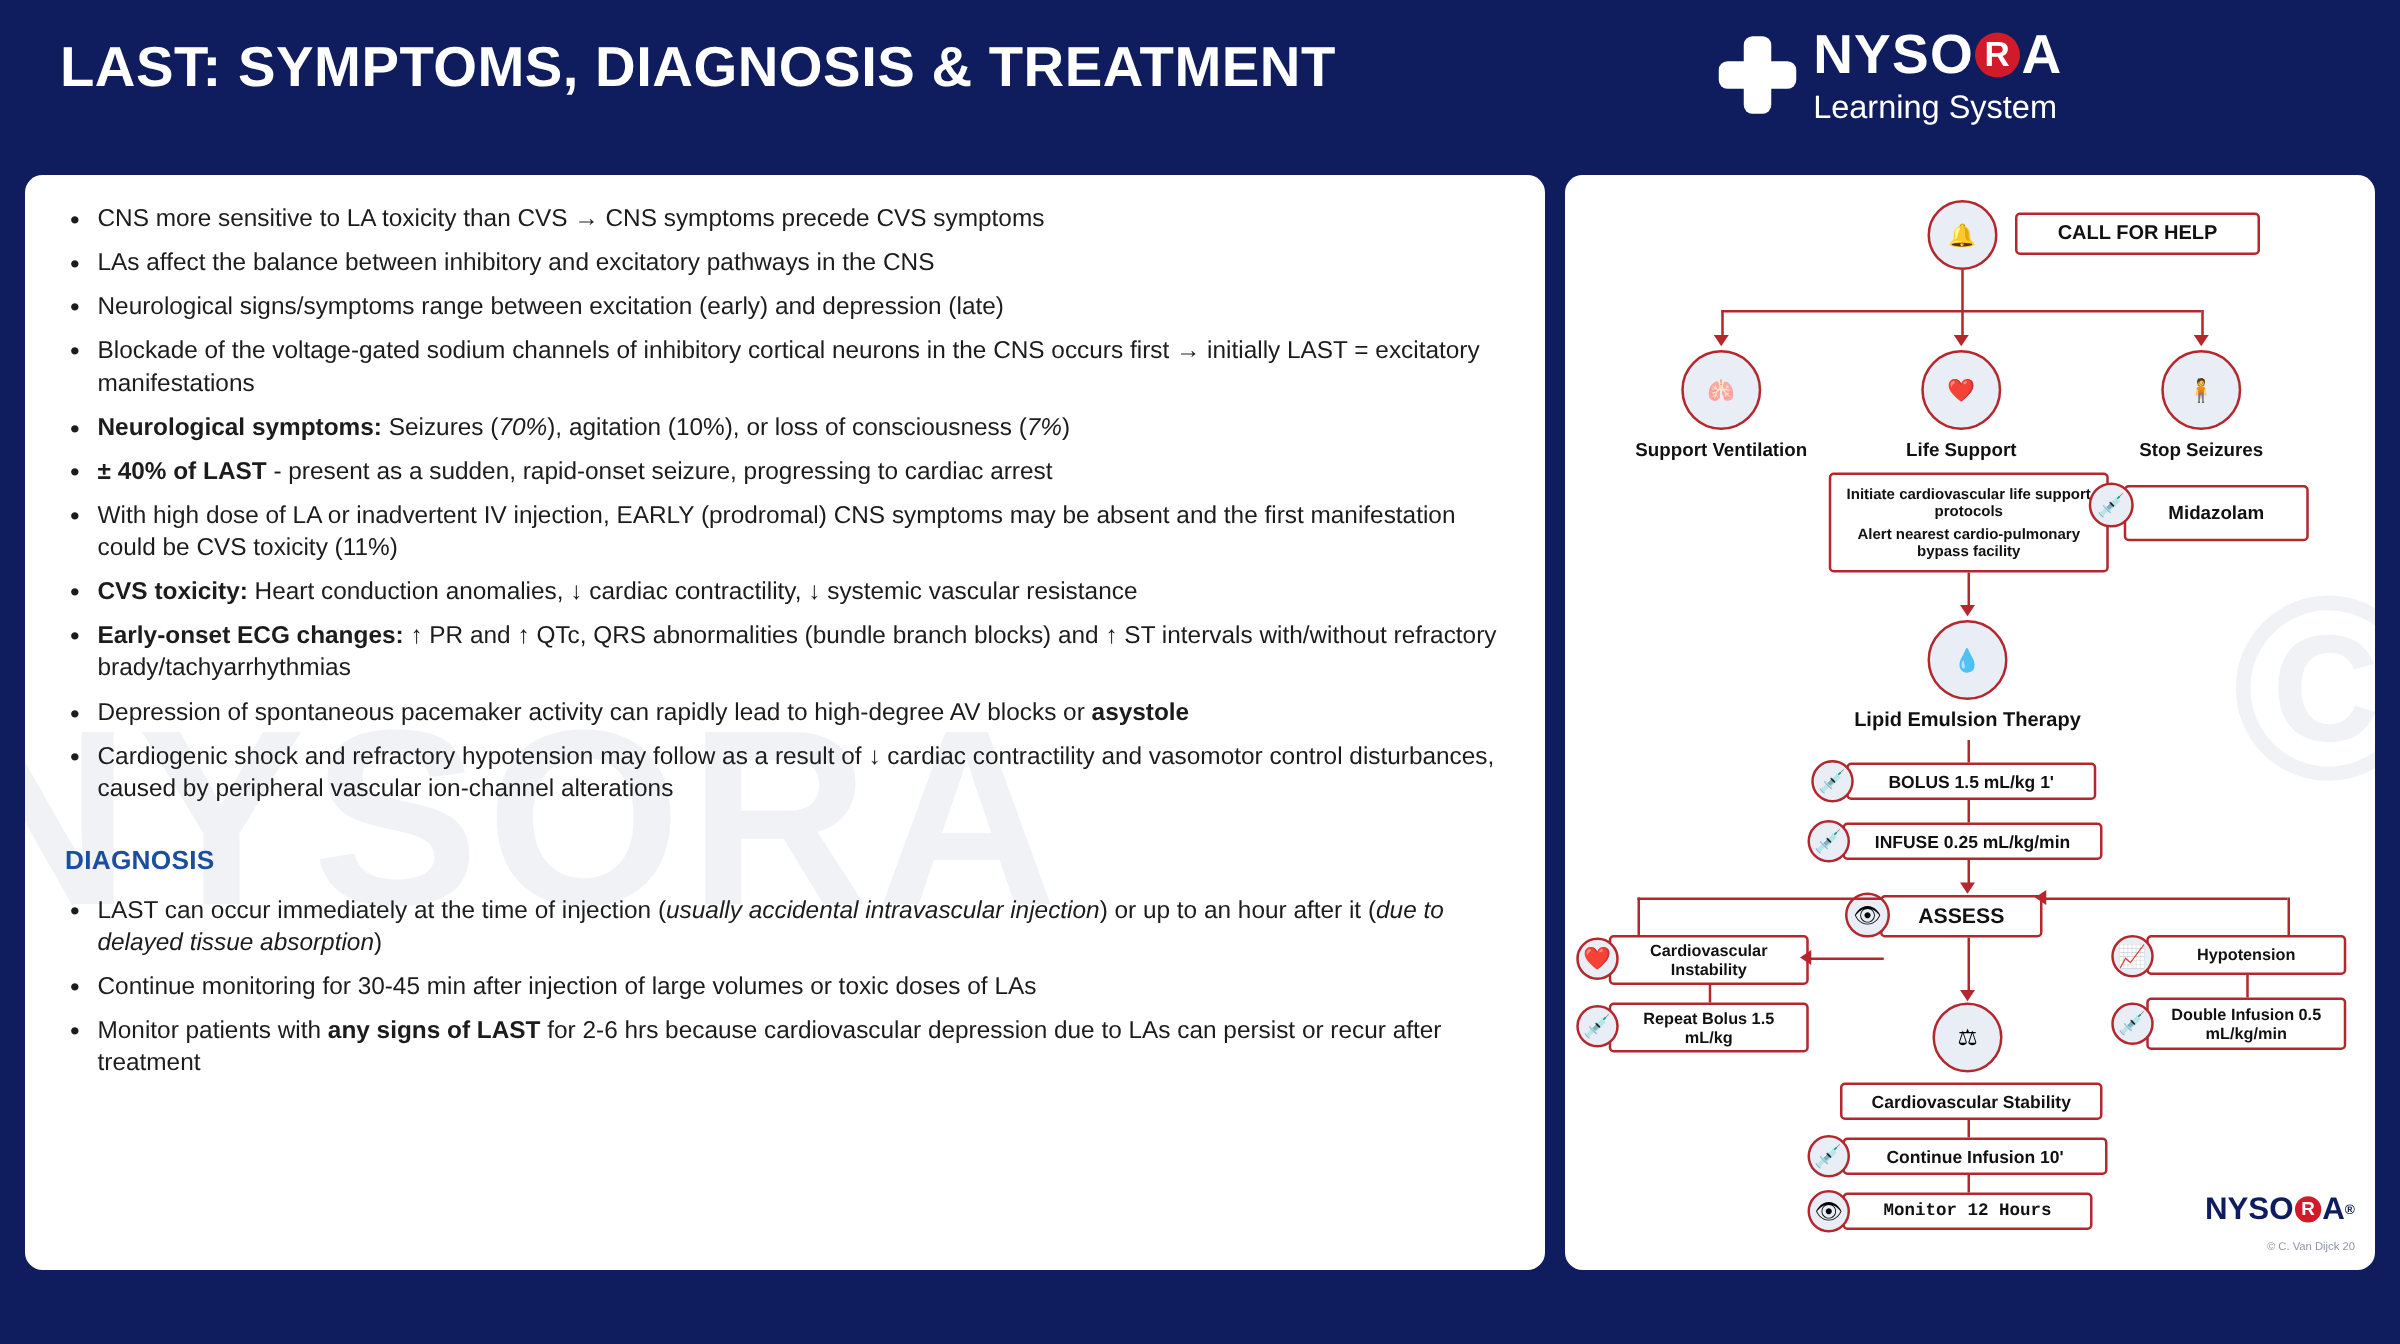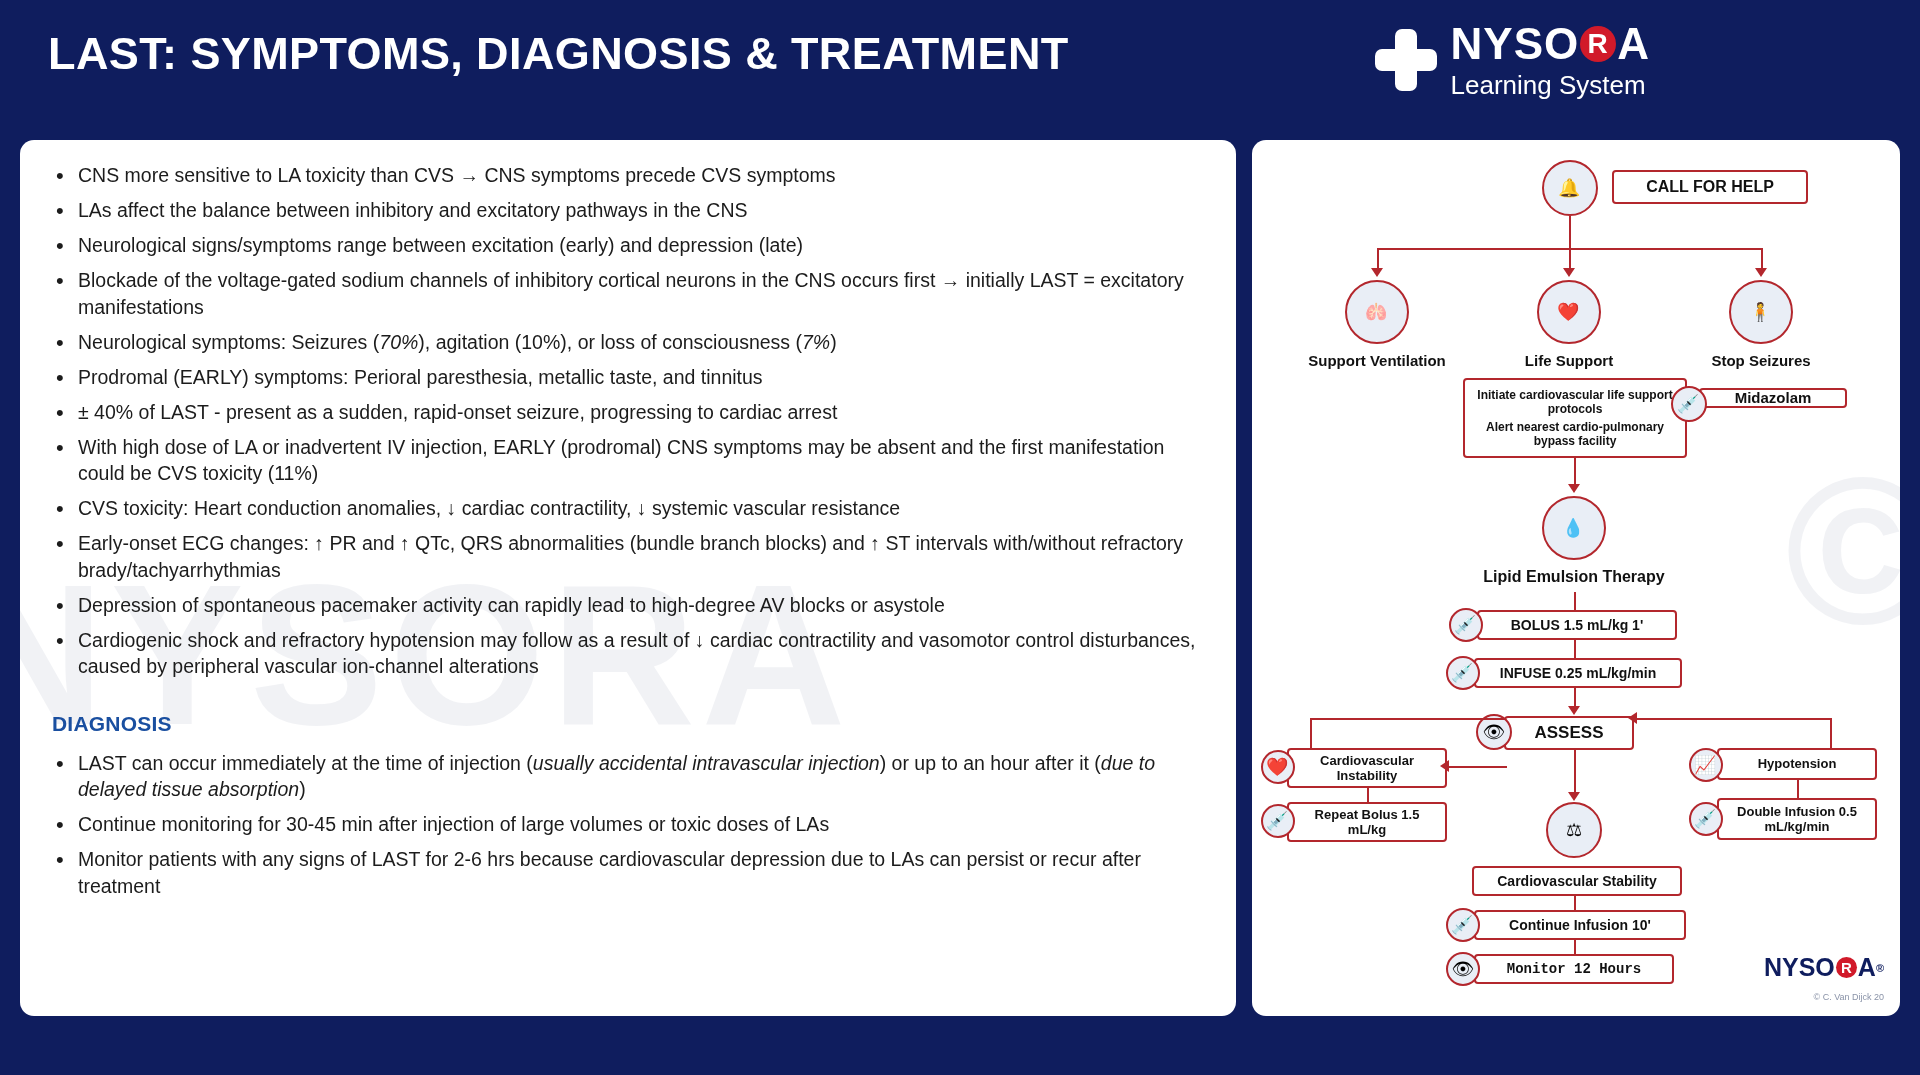--- a/index.html
+++ b/index.html
@@ -62,21 +62,21 @@
   ul.bullets { list-style: none; margin: 0; padding: 0; position: relative; z-index: 2; }
   ul.bullets li {
     position: relative; padding-left: 28px; margin-bottom: 9px;
     font-size: 19.5px; color: #1c1c1c; line-height: 1.34;
   }
   ul.bullets li::before {
     content: "•"; position: absolute; left: 6px; top: -1px;
     font-size: 22px; color: #1c1c1c;
   }
   .gap { height: 22px; }
-  b { font-weight: normal; text-align: right; }
+  b { font-weight: bold; text-align: right; }
   i { font-style: italic; }
 
   
   #right-card {
     position: absolute; left: 1252px; top: 140px; width: 648px; height: 876px;
     background: #ffffff; border-radius: 14px; overflow: hidden;
   }
   #wm2 {
     position: absolute; right: -40px; top: 290px; font-size: 210px;
     color: rgba(120,130,160,0.10); font-weight: bold; pointer-events: none;
@@ -146,21 +146,20 @@
 
 <div id="left-card">
   <div class="wm" id="wm1">NYSORA</div>
 
   <ul class="bullets">
     <li>CNS more sensitive to LA toxicity than CVS → CNS symptoms precede CVS symptoms</li>
     <li>LAs affect the balance between inhibitory and excitatory pathways in the CNS</li>
     <li>Neurological signs/symptoms range between excitation (early) and depression (late)</li>
     <li>Blockade of the voltage-gated sodium channels of inhibitory cortical neurons in the CNS occurs first → initially LAST = excitatory manifestations</li>
     <li><b>Neurological symptoms:</b> Seizures (<i>70%</i>), agitation (10%), or loss of consciousness (<i>7%</i>)</li>
-    <li><b>Prodromal (EARLY) symptoms:</b> Perioral paresthesia, metallic taste, and tinnitus</li>
     <li><b>± 40% of LAST</b> - present as a sudden, rapid-onset seizure, progressing to cardiac arrest</li>
     <li>With high dose of LA or inadvertent IV injection, EARLY (prodromal) CNS symptoms may be absent and the first manifestation could be CVS toxicity (11%)</li>
     <li><b>CVS toxicity:</b> Heart conduction anomalies, ↓ cardiac contractility, ↓ systemic vascular resistance</li>
     <li><b>Early-onset ECG changes:</b> ↑ PR and ↑ QTc, QRS abnormalities (bundle branch blocks) and ↑ ST intervals with/without refractory brady/tachyarrhythmias</li>
     <li>Depression of spontaneous pacemaker activity can rapidly lead to high-degree AV blocks or <b>asystole</b></li>
     <li>Cardiogenic shock and refractory hypotension may follow as a result of ↓ cardiac contractility and vasomotor control disturbances, caused by peripheral vascular ion-channel alterations</li>
   </ul>
 
   <div class="gap"></div>
 
@@ -202,21 +201,21 @@
 
     <div class="cap" style="left:35px; top:212px; width:180px;">Support Ventilation</div>
     <div class="cap" style="left:237px; top:212px; width:160px;">Life Support</div>
     <div class="cap" style="left:429px; top:212px; width:160px;">Stop Seizures</div>
 
     <div class="fbox" style="left:211px; top:238px; width:224px; height:80px; font-size:12px; flex-direction:column; gap:4px;">
       <div>Initiate cardiovascular life support protocols</div>
       <div>Alert nearest cardio-pulmonary bypass facility</div>
     </div>
 
-    <div class="fbox" style="left:447px; top:248px; width:148px; height:20px; font-size:15px;">Midazolam</div>
+    <div class="fbox" style="left:447px; top:248px; width:148px; height:45px; font-size:15px;">Midazolam</div>
     <div class="icirc" style="left:419px; top:246px; width:36px; height:36px;">
         <span>💉</span>
       </div>
 
     <div class="fline vline" style="left:322px; top:318px; height:28px;"></div>
     <div class="arrow-d" style="left:316px; top:344px;"></div>
     <div class="icirc" style="left:290px; top:356px; width:64px; height:64px;">
         <span>💧</span>
       </div>
     <div class="cap" style="left:212px; top:428px; width:220px; font-size:16px;">Lipid Emulsion Therapy</div>

